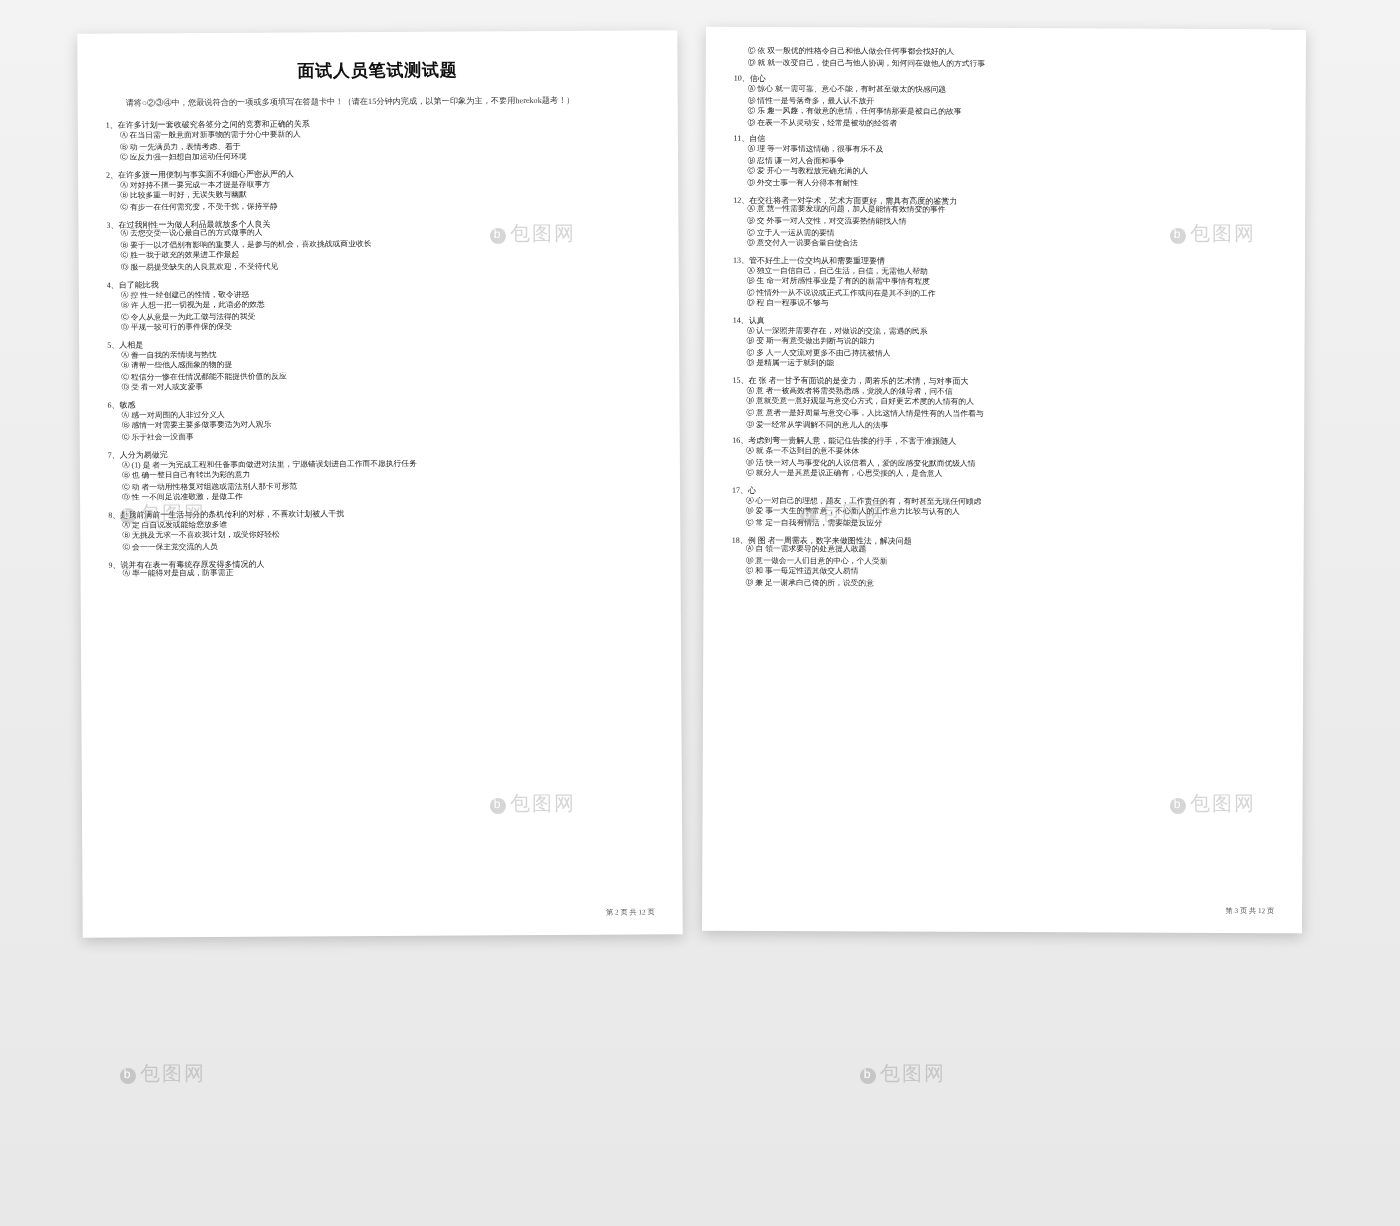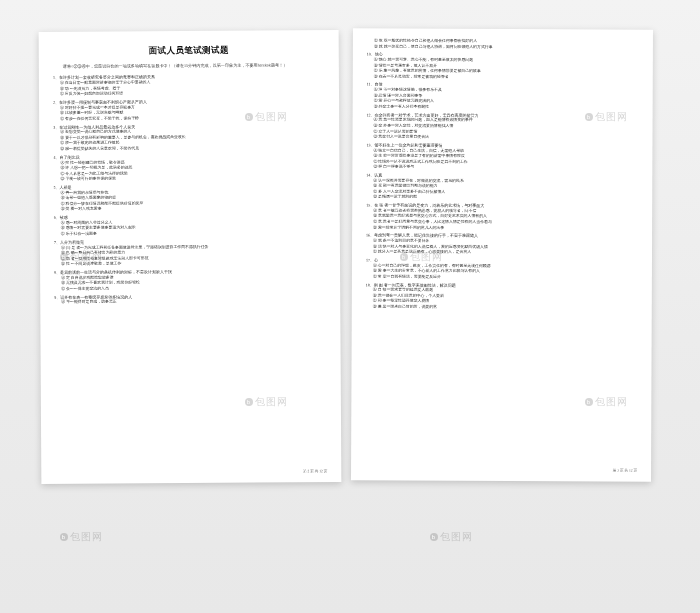--- a/index.html
+++ b/index.html
@@ -8,21 +8,21 @@
     background:#f0f0f0;
     font-family:"Liberation Sans", sans-serif;
     overflow:hidden;
     position:relative;
   }
   .stage{
     position:absolute;inset:0;
     background:linear-gradient(180deg,#f3f3f3 0%,#ececec 55%,#e8e8e8 100%);
   }
   .pages{
-    position:absolute;left:0;top:21px;width:700px;height:470px;
+    position:absolute;left:0;top:6px;width:700px;height:470px;
   }
   .page{
     position:absolute;
     background:#ffffff;
     box-shadow:0 2px 7px rgba(0,0,0,.18);
     overflow:hidden;
   }
   .page-left{left:40px;top:10px;width:300px;height:452px;transform:rotate(-0.35deg);}
   .page-right{left:352px;top:8px;width:300px;height:452px;transform:rotate(0.25deg);}
 

